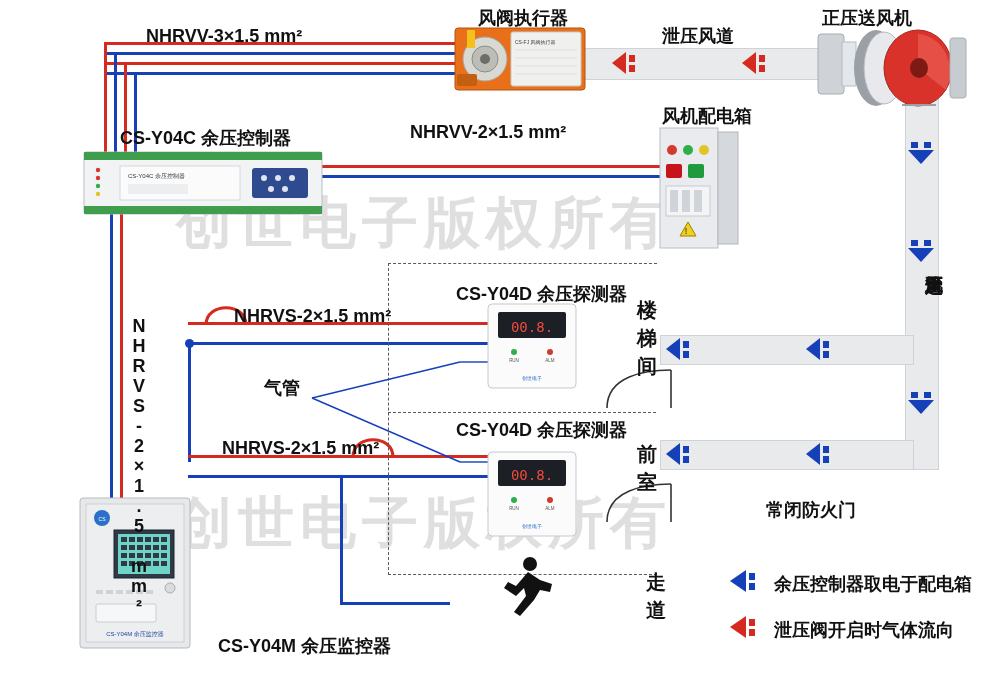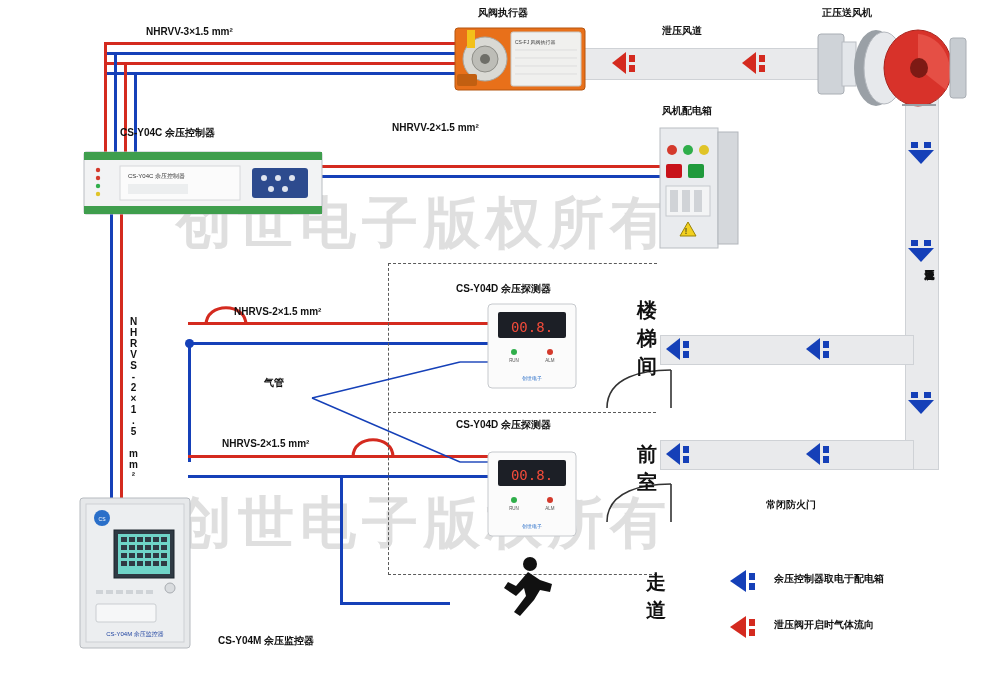--- a/index.html
+++ b/index.html
@@ -4,21 +4,21 @@
 <style>
   html,body{margin:0;padding:0;}
   body{
     width:1000px;height:674px;
     background:#ffffff;
     font-family:"Liberation Sans","DejaVu Sans",sans-serif;
     position:relative;
     overflow:hidden;
   }
   .stage{position:absolute;left:0;top:0;width:1000px;height:674px;}
-  .lbl{position:absolute;color:#111;font-size:10px;white-space:nowrap;}
+  .lbl{position:absolute;color:#111;font-size:18px;white-space:nowrap;}
   .lbl.b{font-weight:bold;}
   .big{font-size:20px;font-weight:bold;letter-spacing:2px;}
   .vert{writing-mode:vertical-rl;text-orientation:upright;}
   .duct{position:absolute;background:#e9eaec;border:1px solid #cfd2d6;}
   .wire{position:absolute;}
   .red{background:#d42a1f;}
   .blue{background:#1540b8;}
   .dash{position:absolute;border:1px dashed #5a5a5a;}
   .box{position:absolute;}
   .wm{
@@ -298,21 +298,21 @@
     <polygon points="0,11 14,0 14,22" fill="#d42a1f"></polygon>
       <rect x="17" y="3" width="6" height="7" fill="#d42a1f"></rect>
       <rect x="17" y="13" width="6" height="7" fill="#d42a1f"></rect>
   </svg>
 
   <div class="lbl b" style="left:146px;top:26px;">NHRVV-3×1.5 mm²</div>
   <div class="lbl b" style="left:478px;top:6px;">风阀执行器</div>
   <div class="lbl b" style="left:662px;top:24px;">泄压风道</div>
   <div class="lbl b" style="left:822px;top:6px;">正压送风机</div>
   <div class="lbl b" style="left:120px;top:126px;">CS-Y04C 余压控制器</div>
-  <div class="lbl b" style="left:392px;top:122px;text-align:right;">NHRVV-2×1.5 mm²</div>
+  <div class="lbl b" style="left:410px;top:122px;text-align:right;">NHRVV-2×1.5 mm²</div>
   <div class="lbl b" style="left:662px;top:104px;">风机配电箱</div>
 
   <div class="lbl b vert" style="left:128px;top:316px;">NHRVS-2×1.5 mm²</div>
   <div class="lbl b" style="left:234px;top:306px;">NHRVS-2×1.5 mm²</div>
   <div class="lbl b" style="left:222px;top:438px;">NHRVS-2×1.5 mm²</div>
   <div class="lbl b" style="left:456px;top:282px;">CS-Y04D 余压探测器</div>
   <div class="lbl b" style="left:456px;top:418px;">CS-Y04D 余压探测器</div>
   <div class="lbl b" style="left:264px;top:376px;">气管</div>
 
   <div class="lbl big" style="left:628px;top:296px;width:40px;line-height:28px;white-space:normal;text-align:center;"><span>楼梯间</span></div>

